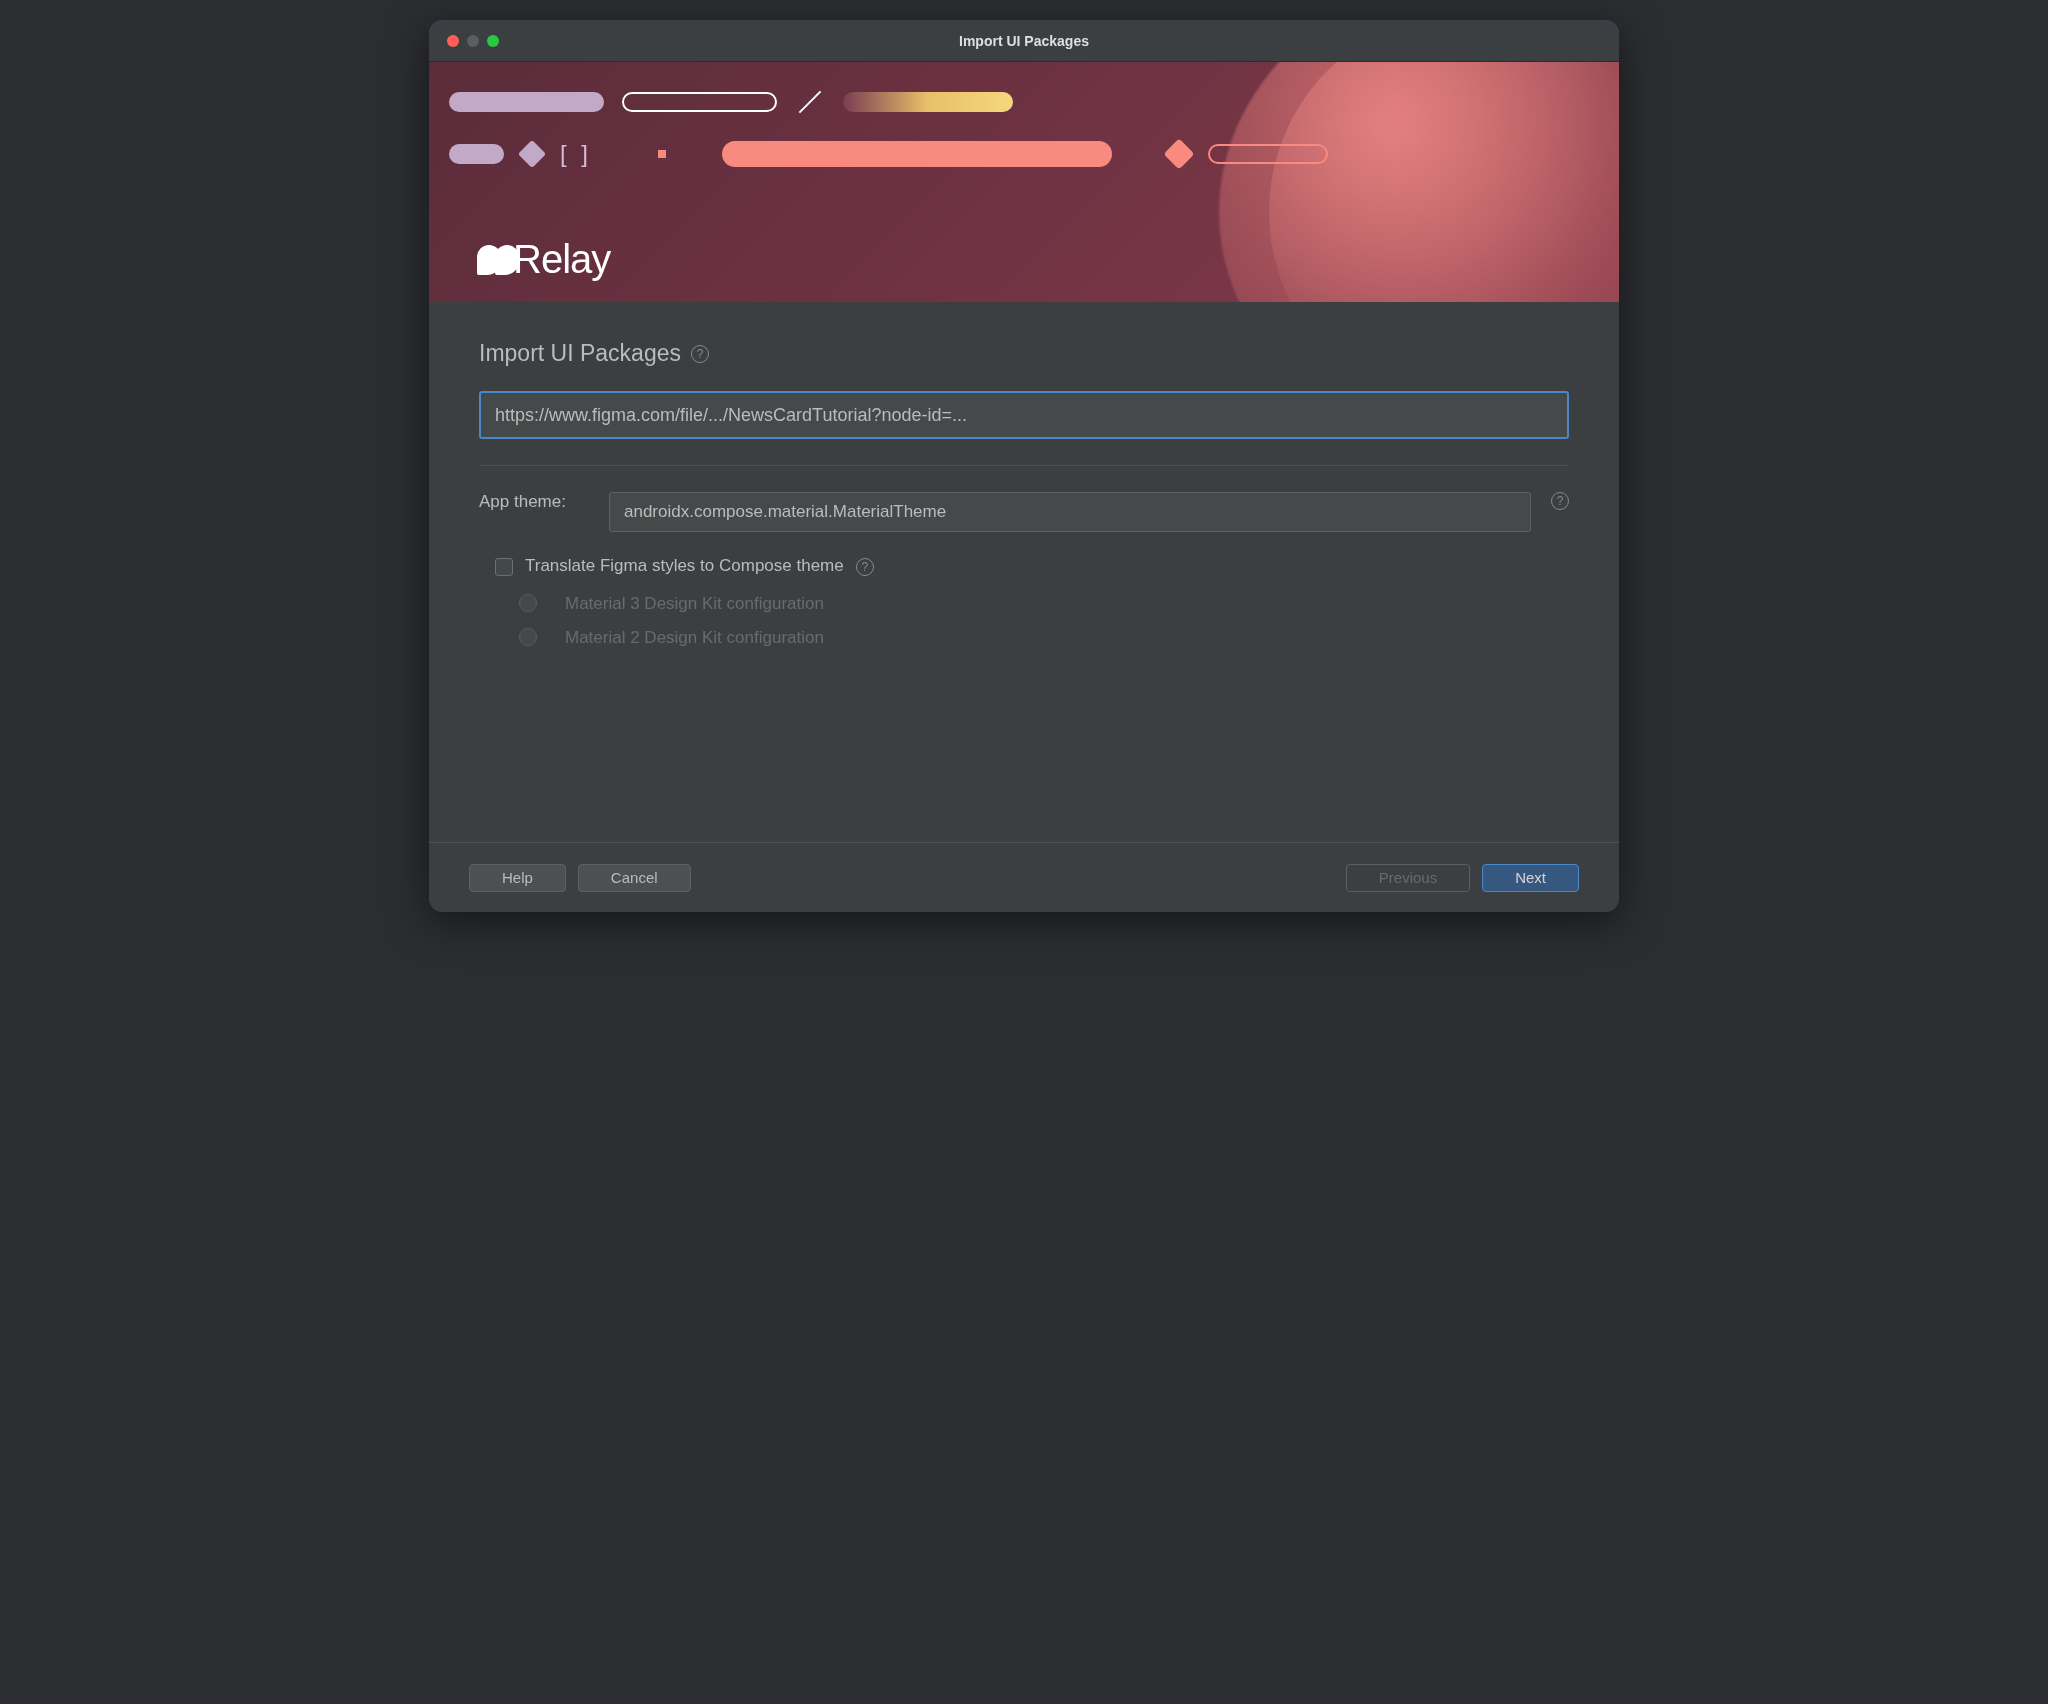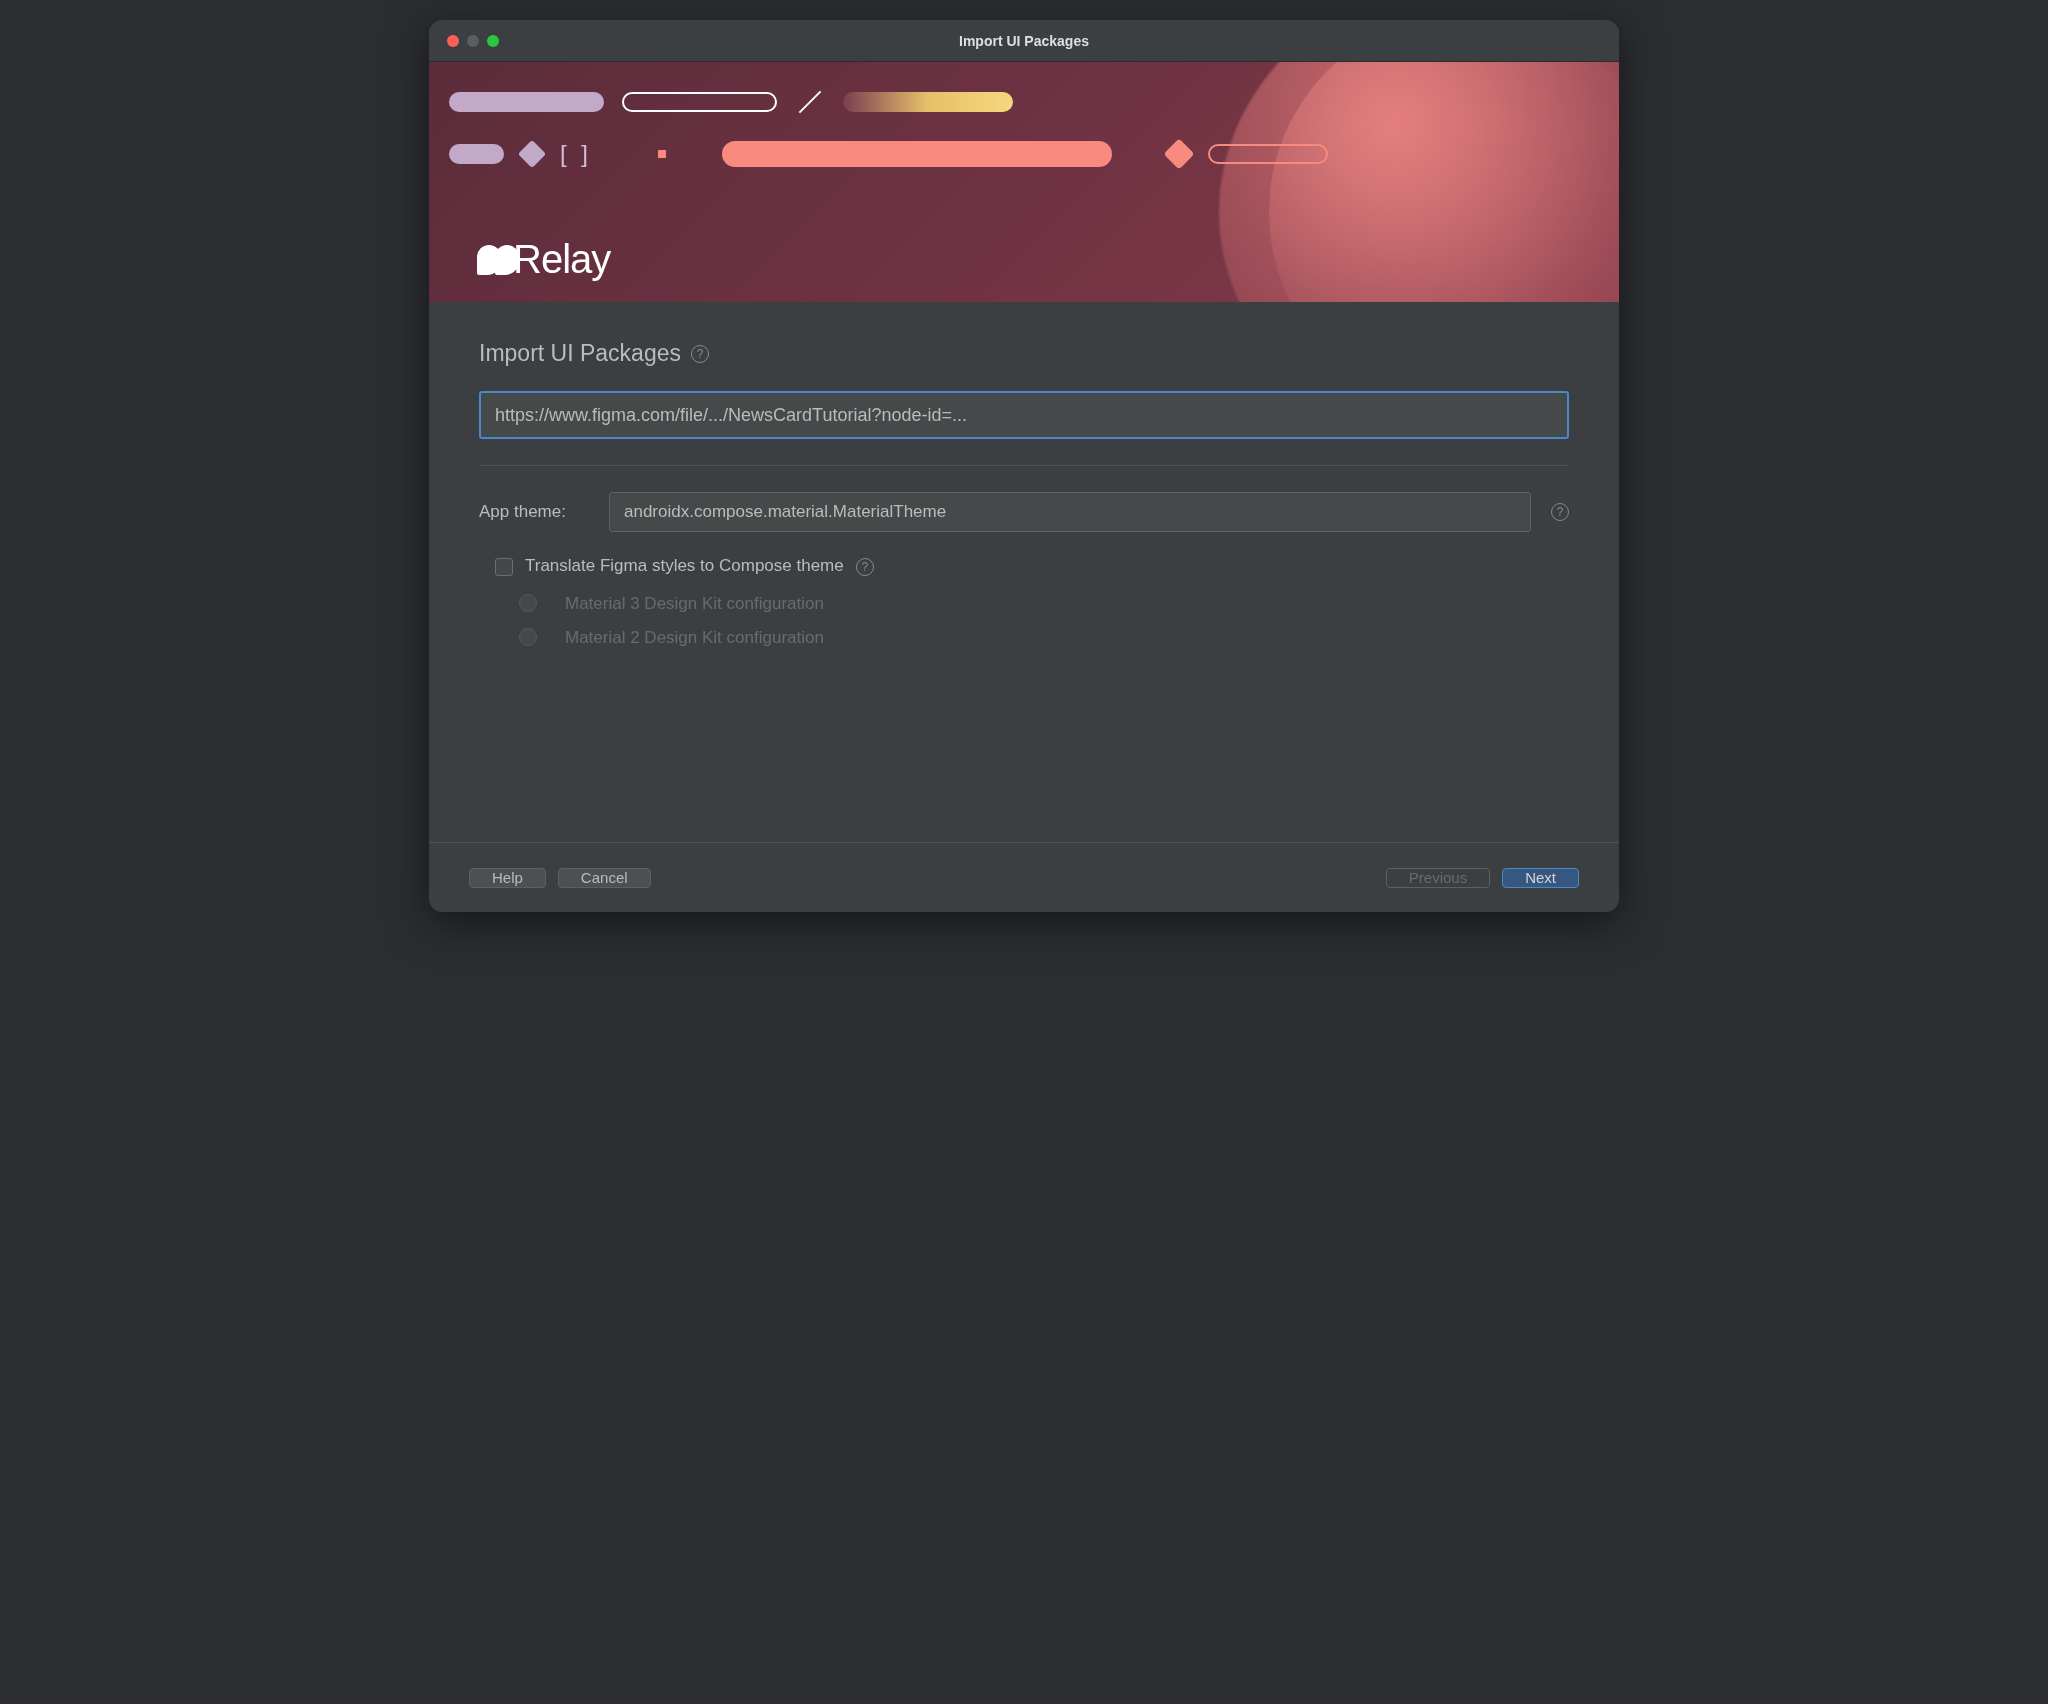--- a/index.html
+++ b/index.html
@@ -167,21 +167,20 @@
       font-size: 18px;
       outline: none;
     }
     .divider {
       height: 1px;
       background: #515151;
       margin: 26px 0;
     }
     .form-row {
       display: flex;
-      align-items: center;
       gap: 20px;
       margin-bottom: 24px;
     }
     .form-label {
       color: #bbbbbb;
       font-size: 17px;
       min-width: 110px;
     }
     .text-input {
       flex: 1;
@@ -278,22 +277,22 @@
     .footer {
       height: 70px;
       border-top: 1px solid #515151;
       display: flex;
       align-items: center;
       padding: 0 40px;
       gap: 12px;
       background: #3c3f41;
     }
     .btn {
-      height: 20px;
-      padding: 0 22px;
+      height: 28px;
+      padding: 0 32px;
       border: 1px solid #5e6060;
       border-radius: 4px;
       background: #4c5052;
       color: #bbbbbb;
       font-size: 15px;
       cursor: pointer;
       display: flex;
       align-items: center;
     }
     .btn.disabled {

